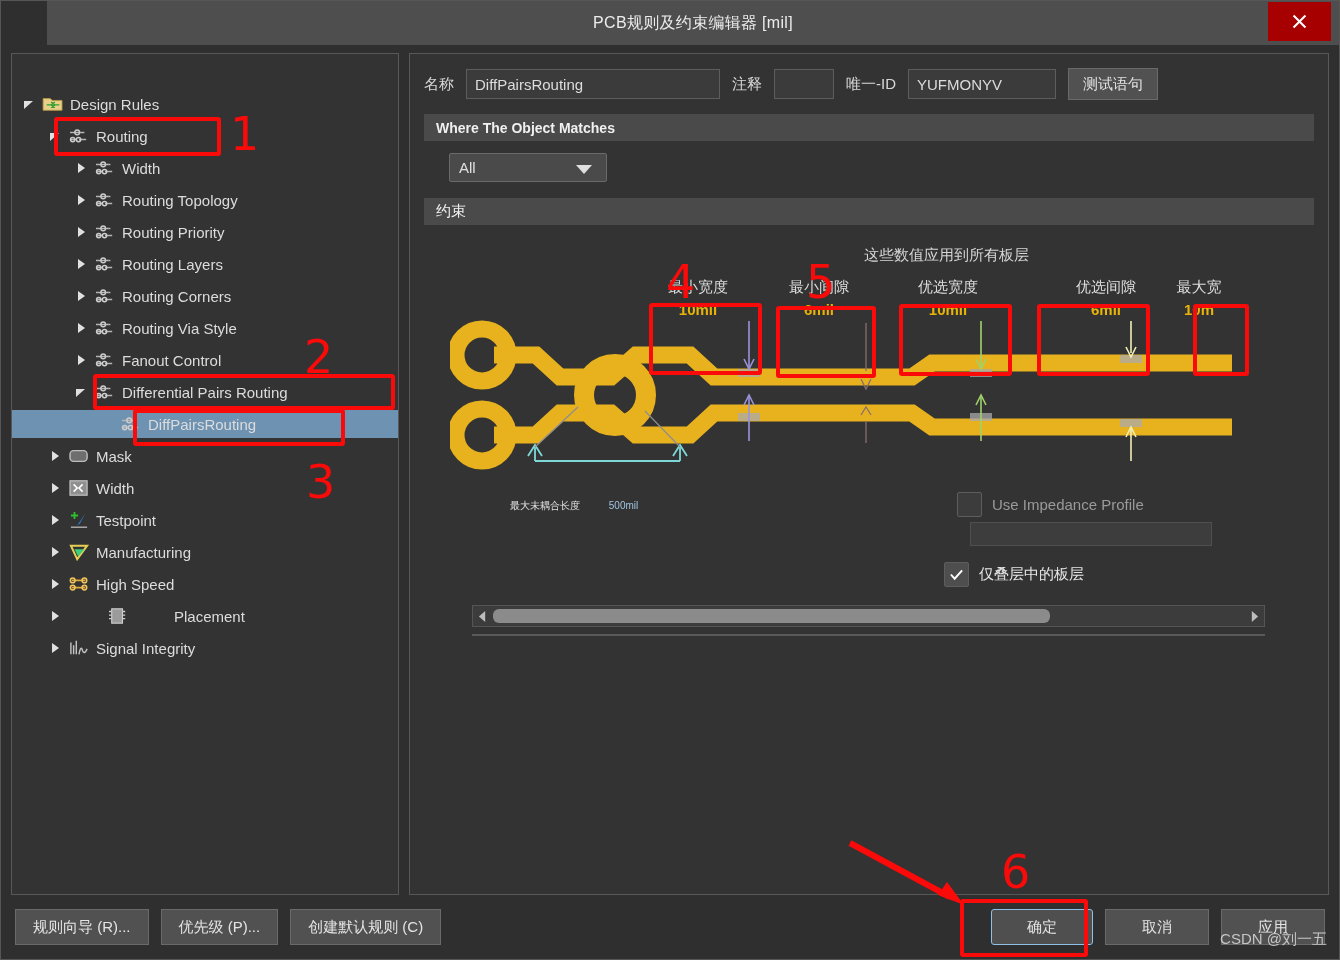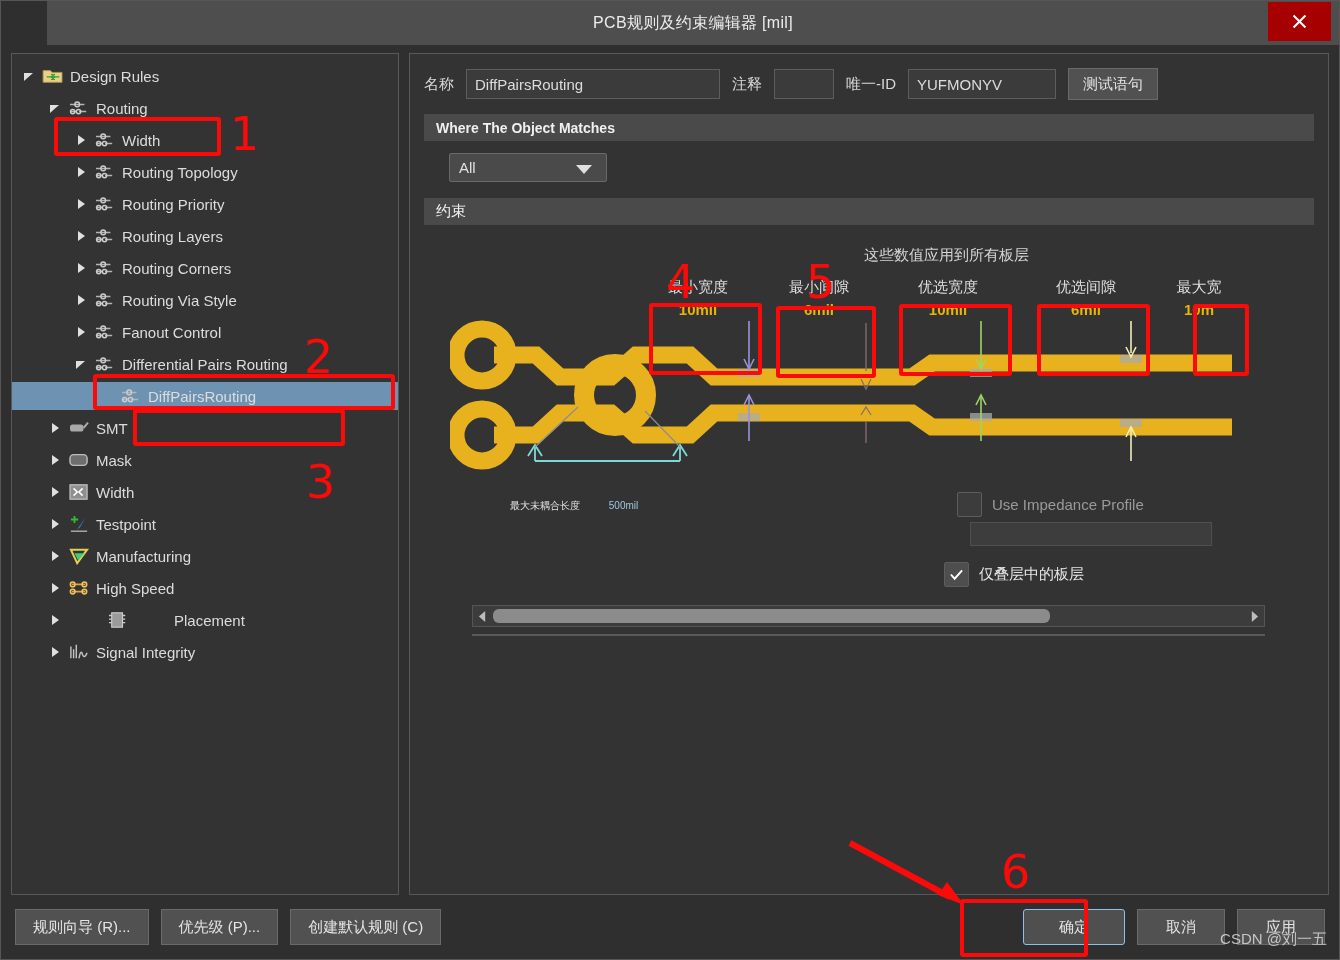--- a/index.html
+++ b/index.html
@@ -278,21 +278,21 @@
     position: relative;
   }
   .footer .btn { height: 36px; padding: 0 17px; font-size: 15px; }
   .footer .spacer { flex: 1 1 auto; }
   .btn.default-btn {
     border: 1px solid #8fc1e8;
     border-radius: 3px;
     width: 102px;
     background: #4f4f4f;
   }
-  .btn.w-fixed { width: 88px; }
+  .btn.w-fixed { width: 104px; }
 
   
   .anno {
     position: absolute;
     border: 4px solid #fb0a0a;
     border-radius: 3px;
     box-sizing: border-box;
     pointer-events: none;
     z-index: 40;
   }
@@ -329,21 +329,21 @@
         <line x1="3" y1="3" x2="17" y2="17" stroke="#ffffff" stroke-width="2.4"></line>
         <line x1="17" y1="3" x2="3" y2="17" stroke="#ffffff" stroke-width="2.4"></line>
       </svg>
     </div>
   </div>
 
   <div class="main">
 
     <div class="tree-panel">
 
-    <div class="tree-row" style="padding-left: 6px;">
+    <div class="tree-row" style="padding-left: 6px; margin-top: 28px;">
           <span class="twisty">
             <svg viewBox="0 0 10 10">
               <path d="M0,2 L9,2 L0,10 Z" fill="#e0e0e0"></path>
             </svg>
           </span>
           <span class="ic">
             <svg viewBox="0 0 24 20">
               <path d="M1,4 L9,4 L11,6 L22,6 L22,17 L1,17 Z" fill="#e8d08a" stroke="#b3963f" stroke-width="1"></path>
               <path d="M5,11 L10,11 M10,8 L14,11 L10,14 M19,11 L14,11 M14,8 L10,11 L14,14" stroke="#2f9e2f" stroke-width="1.6" fill="none"></path>
             </svg>
@@ -499,34 +499,20 @@
           <span class="twisty"></span>
           <span class="ic">
             <svg viewBox="0 0 24 20">
               <path d="M2,6 L18,6 M3,14 L9,14 M12,14 L20,14" stroke="#b5b5b5" stroke-width="1.7"></path>
               <circle cx="10" cy="6" r="2.6" fill="none" stroke="#cccccc" stroke-width="1.6"></circle>
               <circle cx="5" cy="14" r="2.4" fill="none" stroke="#cccccc" stroke-width="1.6"></circle>
               <circle cx="11.5" cy="14" r="2.4" fill="none" stroke="#cccccc" stroke-width="1.6"></circle>
             </svg>
           </span>
           <span class="tlabel">DiffPairsRouting</span>
-        </div>
-        <div class="tree-row" style="padding-left: 32px;">
-          <span class="twisty">
-            <svg viewBox="0 0 10 10">
-              <path d="M2,0 L9,5 L2,10 Z" fill="#e0e0e0"></path>
-            </svg>
-          </span>
-          <span class="ic">
-            <svg viewBox="0 0 24 20">
-              <rect x="2" y="6" width="15" height="8" rx="3" fill="#a9a9a9"></rect>
-              <path d="M17,10 L22,4" stroke="#a9a9a9" stroke-width="2.2" fill="none"></path>
-            </svg>
-          </span>
-          <span class="tlabel">SMT</span>
         </div>
         <div class="tree-row" style="padding-left: 32px;">
           <span class="twisty">
             <svg viewBox="0 0 10 10">
               <path d="M2,0 L9,5 L2,10 Z" fill="#e0e0e0"></path>
             </svg>
           </span>
           <span class="ic">
             <svg viewBox="0 0 24 20">
               <rect x="2" y="4" width="19" height="12" rx="4" fill="#6e6e6e" stroke="#bdbdbd" stroke-width="1.6"></rect>
@@ -653,21 +639,21 @@
           <div class="vb-val">10mil</div>
         </div>
         <div class="val-box" style="left:345px; top:38px;">
           <div class="vb-label">最小间隙</div>
           <div class="vb-val">6mil</div>
         </div>
         <div class="val-box" style="left:474px; top:38px;">
           <div class="vb-label">优选宽度</div>
           <div class="vb-val">10mil</div>
         </div>
-        <div class="val-box" style="left:612px; top:38px;">
+        <div class="val-box" style="left:632px; top:38px;">
           <div class="vb-label">优选间隙</div>
           <div class="vb-val">6mil</div>
         </div>
         <div class="val-box" style="left:745px; top:38px; width:60px; overflow:hidden;">
           <div class="vb-label">最大宽</div>
           <div class="vb-val">10m</div>
         </div>
 
         <svg class="pcb-svg" width="830" height="225" viewBox="0 0 830 225" style="position:absolute; left:26px; top:82px;">
           <g fill="none" stroke="#e8b21f" stroke-width="17" stroke-linejoin="miter">

